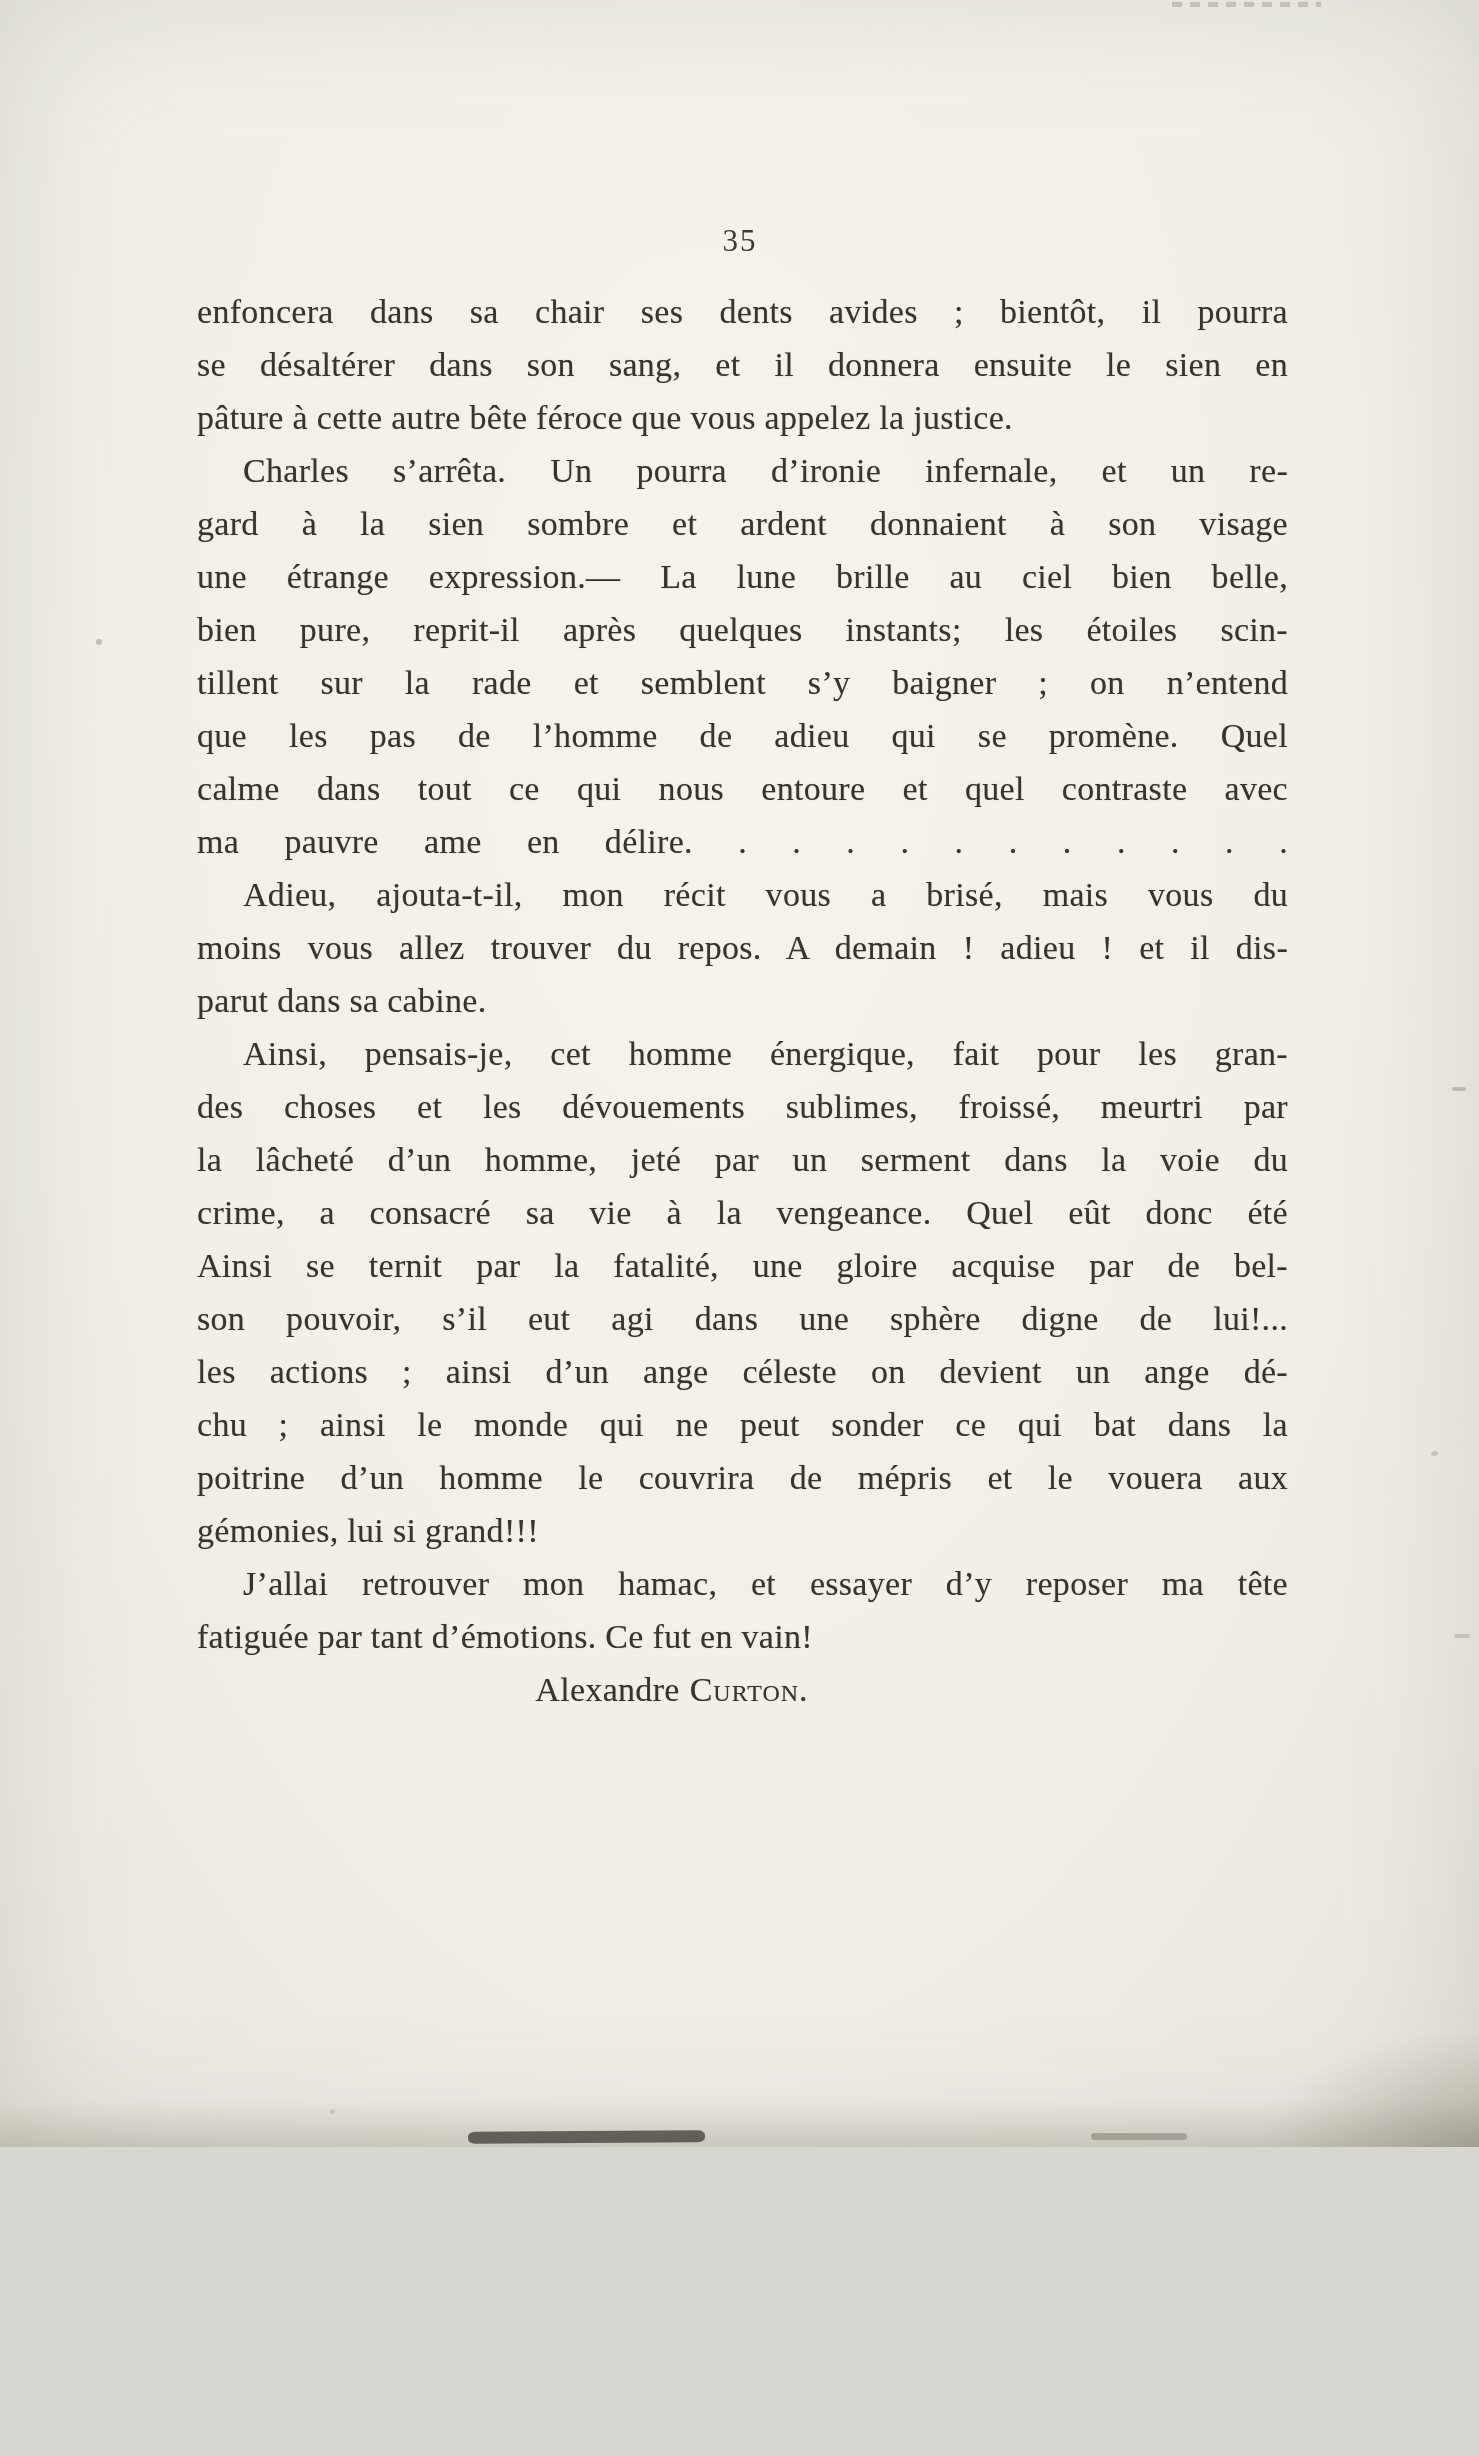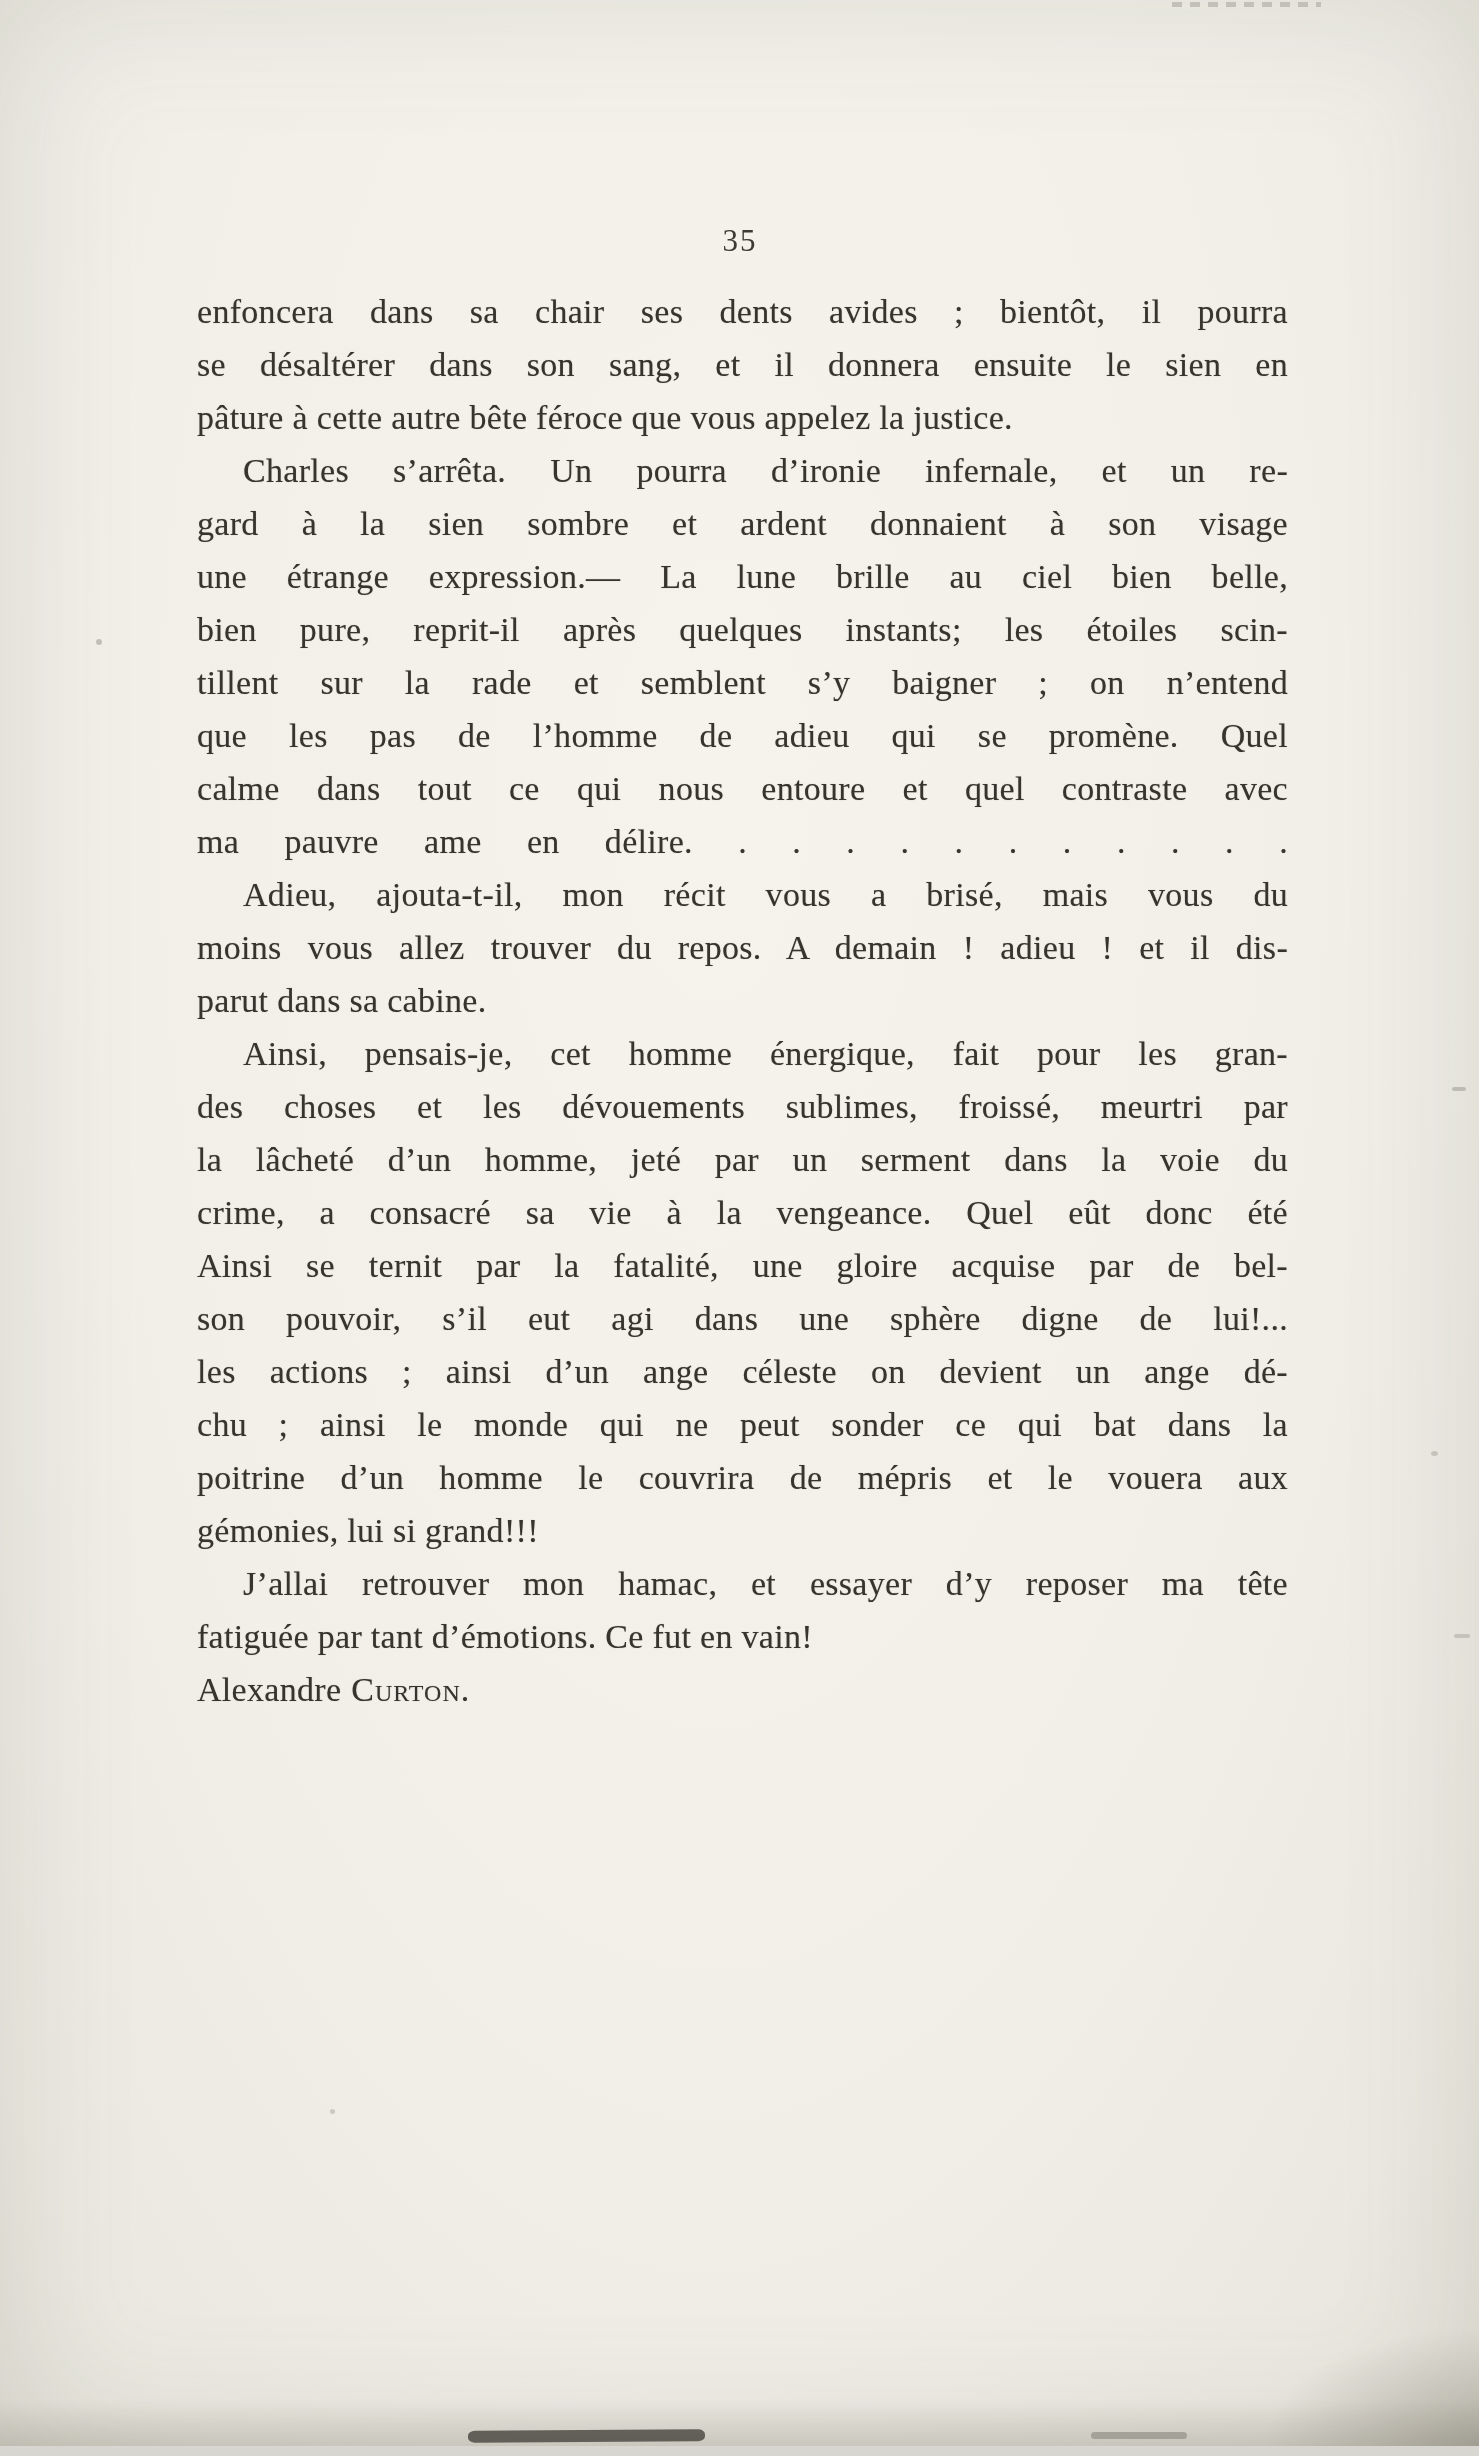--- a/index.html
+++ b/index.html
@@ -3,21 +3,21 @@
 <meta charset="utf-8">
 <style>
   html, body {
     margin: 0;
     padding: 0;
     background: #d8d6d0;
   }
   .scan-page {
     position: relative;
     width: 1480px;
-    height: 2446px;
+    height: 2147px;
     margin: 0 auto;
     overflow: hidden;
     background:
       radial-gradient(ellipse at 48% 32%, #f5f3ec 0%, #f1efe8 55%, #eae8e0 85%, #e2e0d7 100%);
     box-shadow: inset 0 0 139px rgba(115, 110, 95, 0.16);
     font-family: "Liberation Serif", "DejaVu Serif", serif;
     color: #36342c;
   }
   .page-number {
     text-align: center;
@@ -41,21 +41,21 @@
     white-space: normal;
   }
   .line.flush {
     text-align: right;
     text-align-last: left;
   }
   .line.indent {
     text-indent: 46px;
   }
   .signature {
-    text-align: left;
+    text-align: center;
     padding-right: 141px;
     font-size: 34px;
     line-height: 53px;
   }
   .smallcaps {
     font-variant: small-caps;
     letter-spacing: 1px;
     margin-left: 10px;
   }
   

